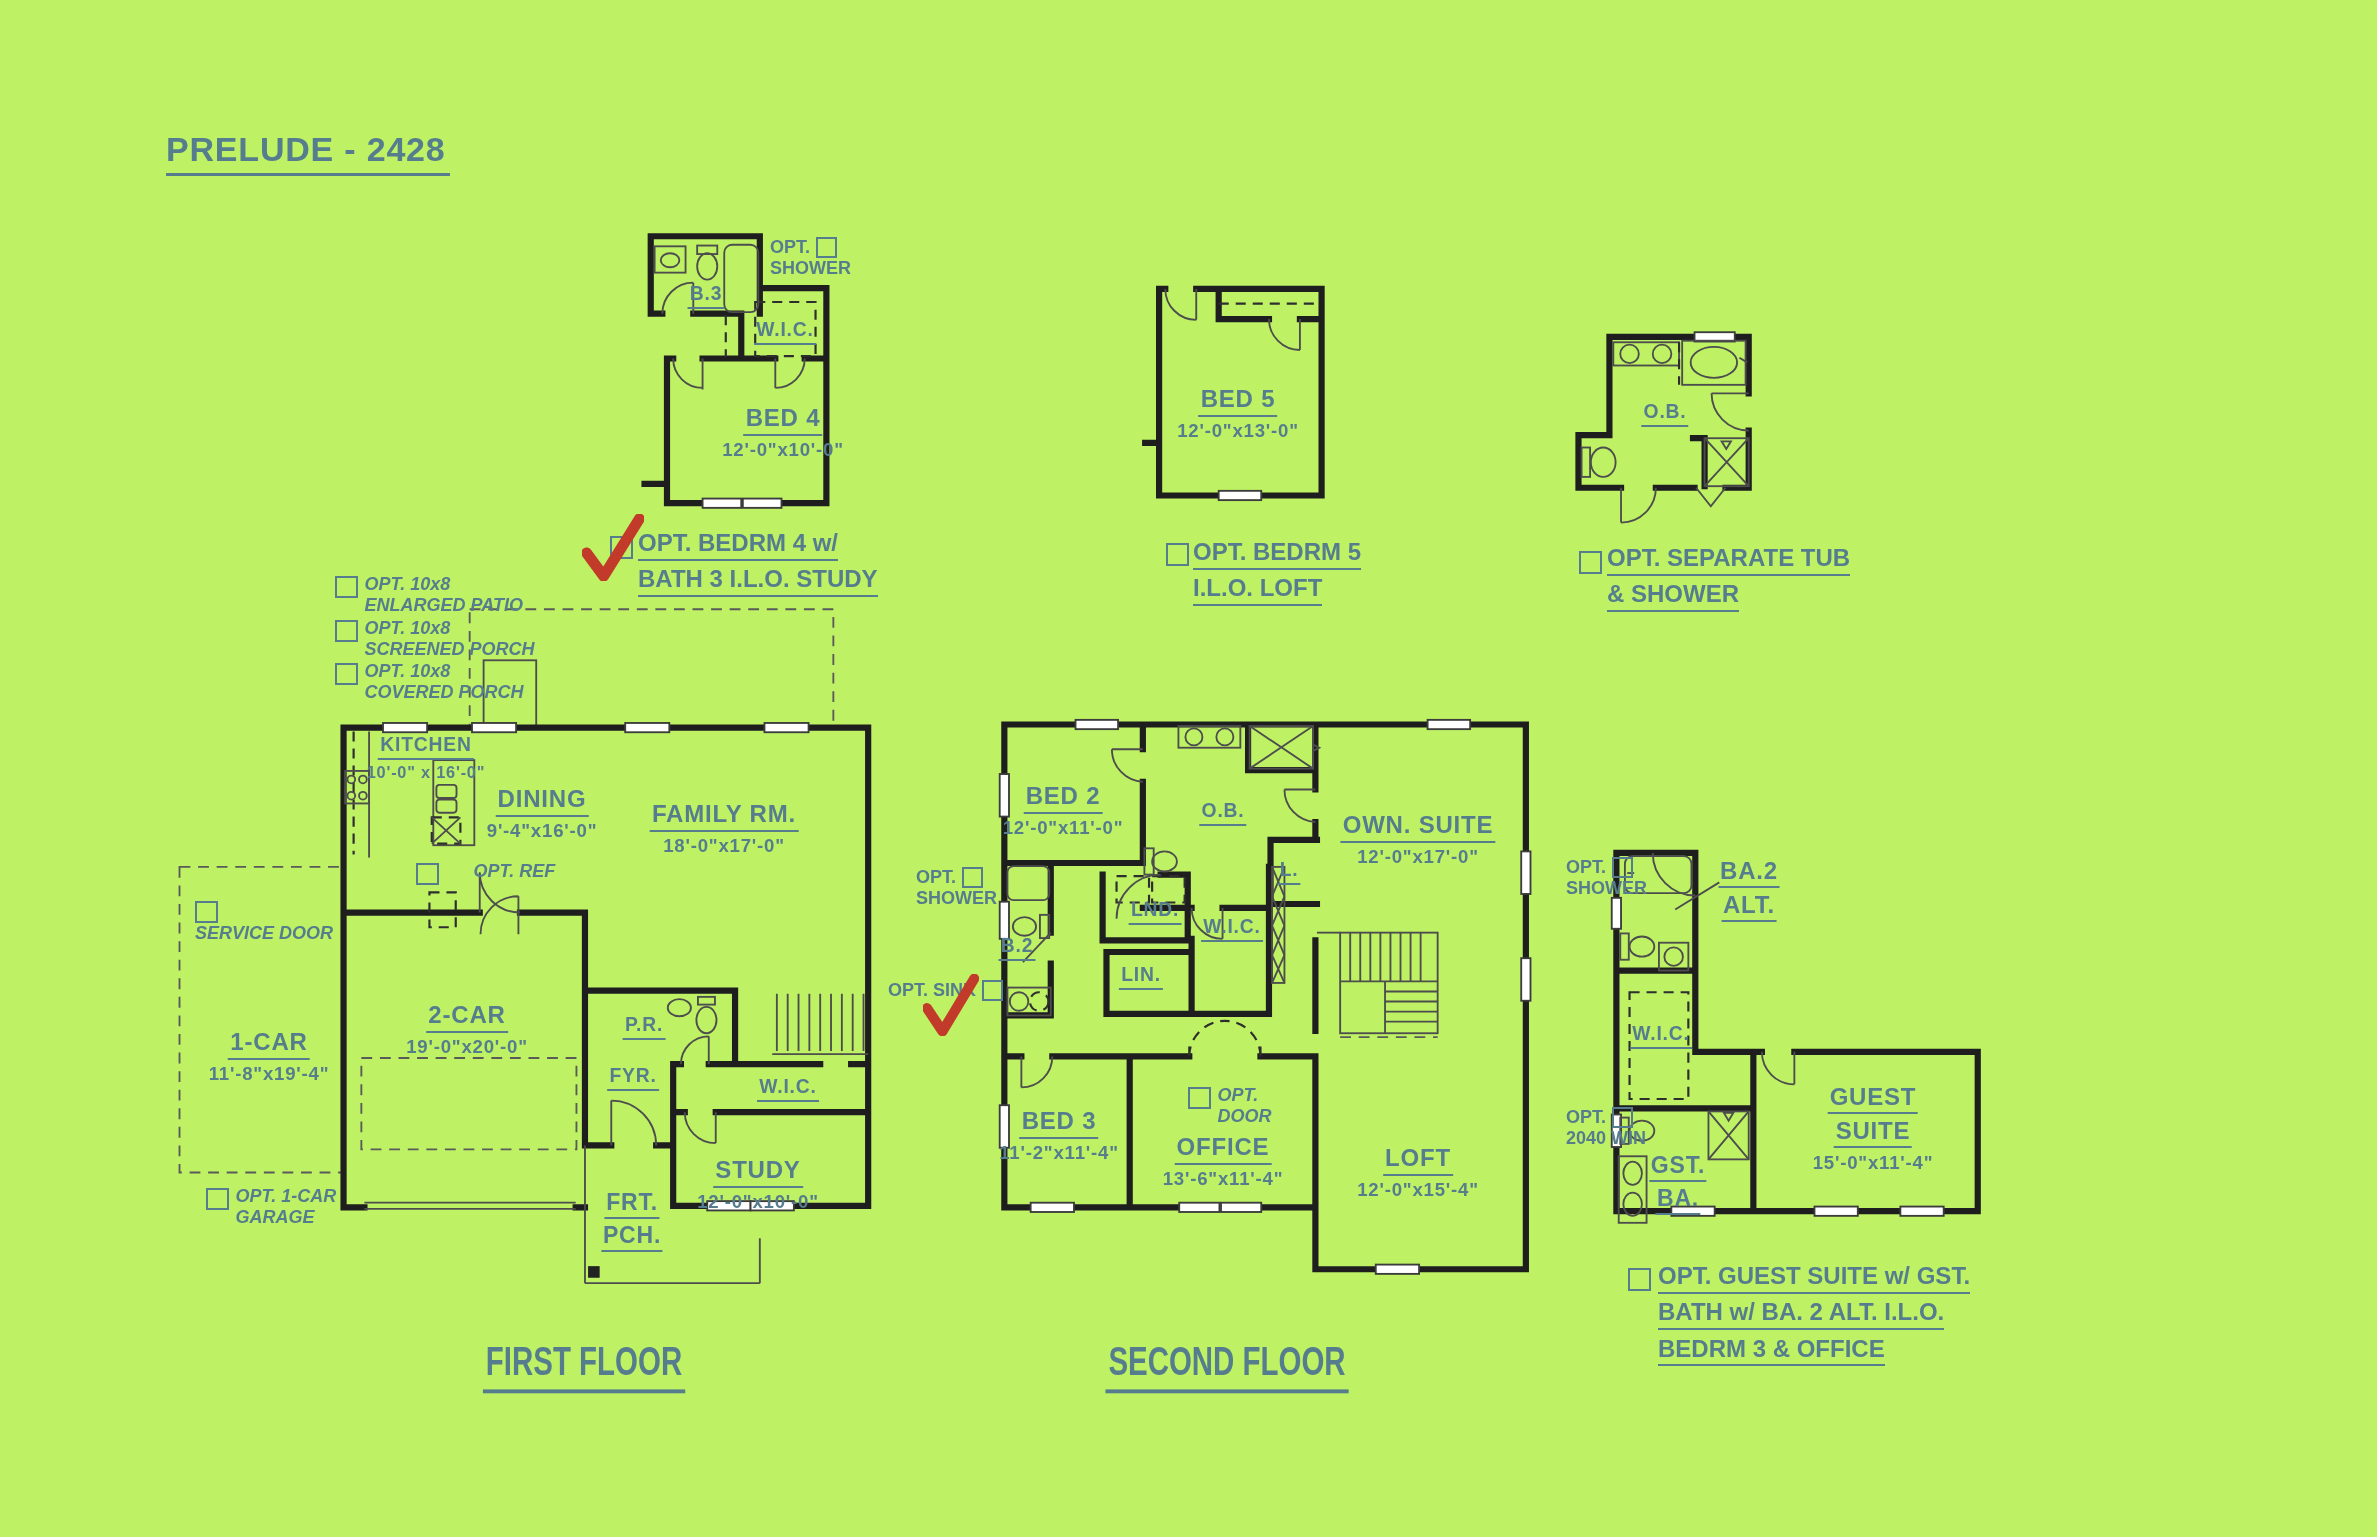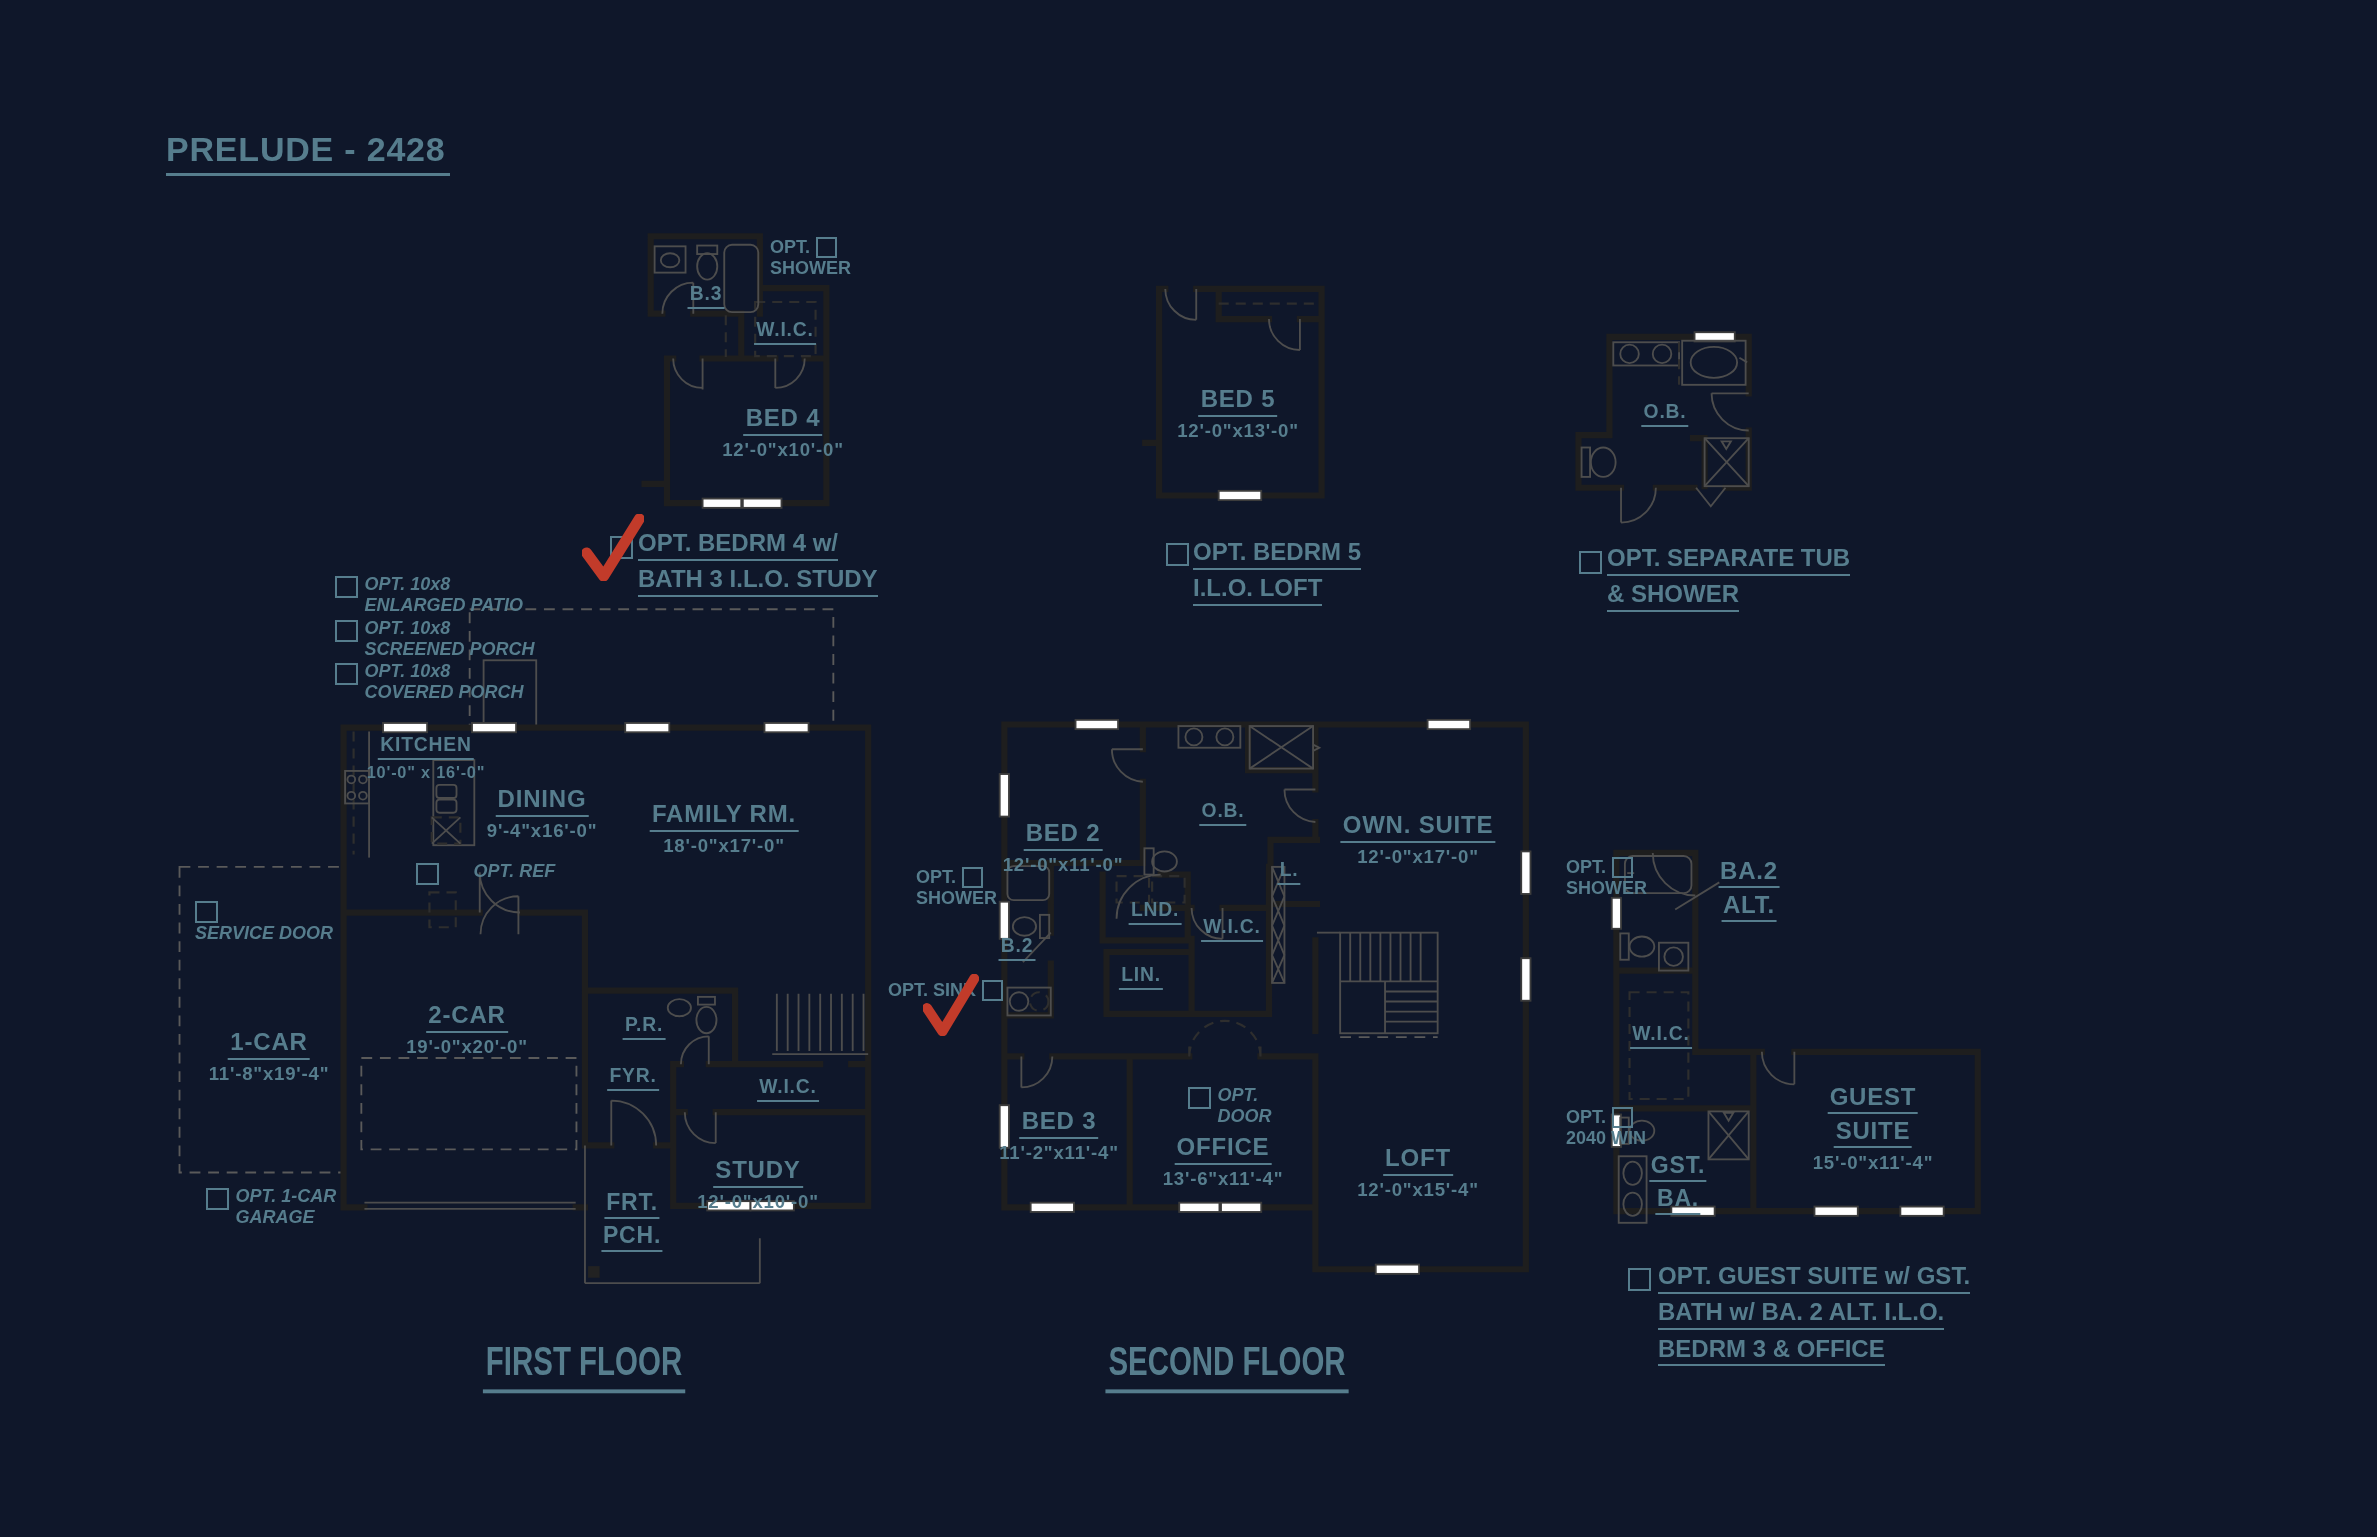--- a/index.html
+++ b/index.html
@@ -3,21 +3,21 @@
 <meta charset="utf-8">
 <style>
   :root{
     --accent:#567d8d;
     --wall:#1e1e1e;
     --thin:#4d4d4d;
     --red:#c23b2a;
   }
   html,body{margin:0;padding:0;background:#ffffff;}
   .sheet{
-    position:relative;width:2377px;height:1538px;background:#0f172a;
+    position:relative;width:2377px;height:1538px;background:#bef264;
     font-family:"Liberation Sans",sans-serif;color:var(--accent);overflow:hidden;
   }
   .lines{position:absolute;left:0;top:0;}
   .w{stroke:var(--wall);stroke-width:8;fill:none;stroke-linecap:square;}
   .t{stroke:var(--thin);stroke-width:2.4;fill:none;}
   .d{stroke:#5a5a5a;stroke-width:2.4;fill:none;stroke-dasharray:14 10;}
   .dk{stroke:#2e2e2e;stroke-width:2.8;fill:none;stroke-dasharray:13 9;}
   .win{fill:#ffffff;stroke:#3c3c3c;stroke-width:2.4;}
   .post{fill:#222;}
 
@@ -343,21 +343,21 @@
   <div class="room sm" style="left:788px;top:1076px;"><span class="rn">W.I.C.</span></div>
   <div class="room" style="left:758px;top:1156px;">
     <span class="rn">STUDY</span><span class="rd">12'-0"x10'-0"</span>
   </div>
   <div class="room sm" style="left:632px;top:1189px;">
     <span class="rn2">FRT.</span>
       <span class="rn2">PCH.</span>
   </div>
   <div class="floorlabel" style="left:584px;top:1345px;">FIRST FLOOR</div>
 
-  <div class="room" style="left:1063px;top:782px;margin-top:37px;">
+  <div class="room" style="left:1063px;top:782px;">
     <span class="rn">BED 2</span><span class="rd">12'-0"x11'-0"</span>
   </div>
   <div class="room sm" style="left:1223px;top:800px;"><span class="rn">O.B.</span></div>
   <div class="room" style="left:1418px;top:811px;">
     <span class="rn">OWN. SUITE</span><span class="rd">12'-0"x17'-0"</span>
   </div>
   <div class="room sm" style="left:1289px;top:859px;"><span class="rn">L.</span></div>
   <div class="room sm" style="left:1155px;top:899px;"><span class="rn">LND.</span></div>
   <div class="room sm" style="left:1232px;top:916px;"><span class="rn">W.I.C.</span></div>
   <div class="room sm" style="left:1141px;top:964px;"><span class="rn">LIN.</span></div>

